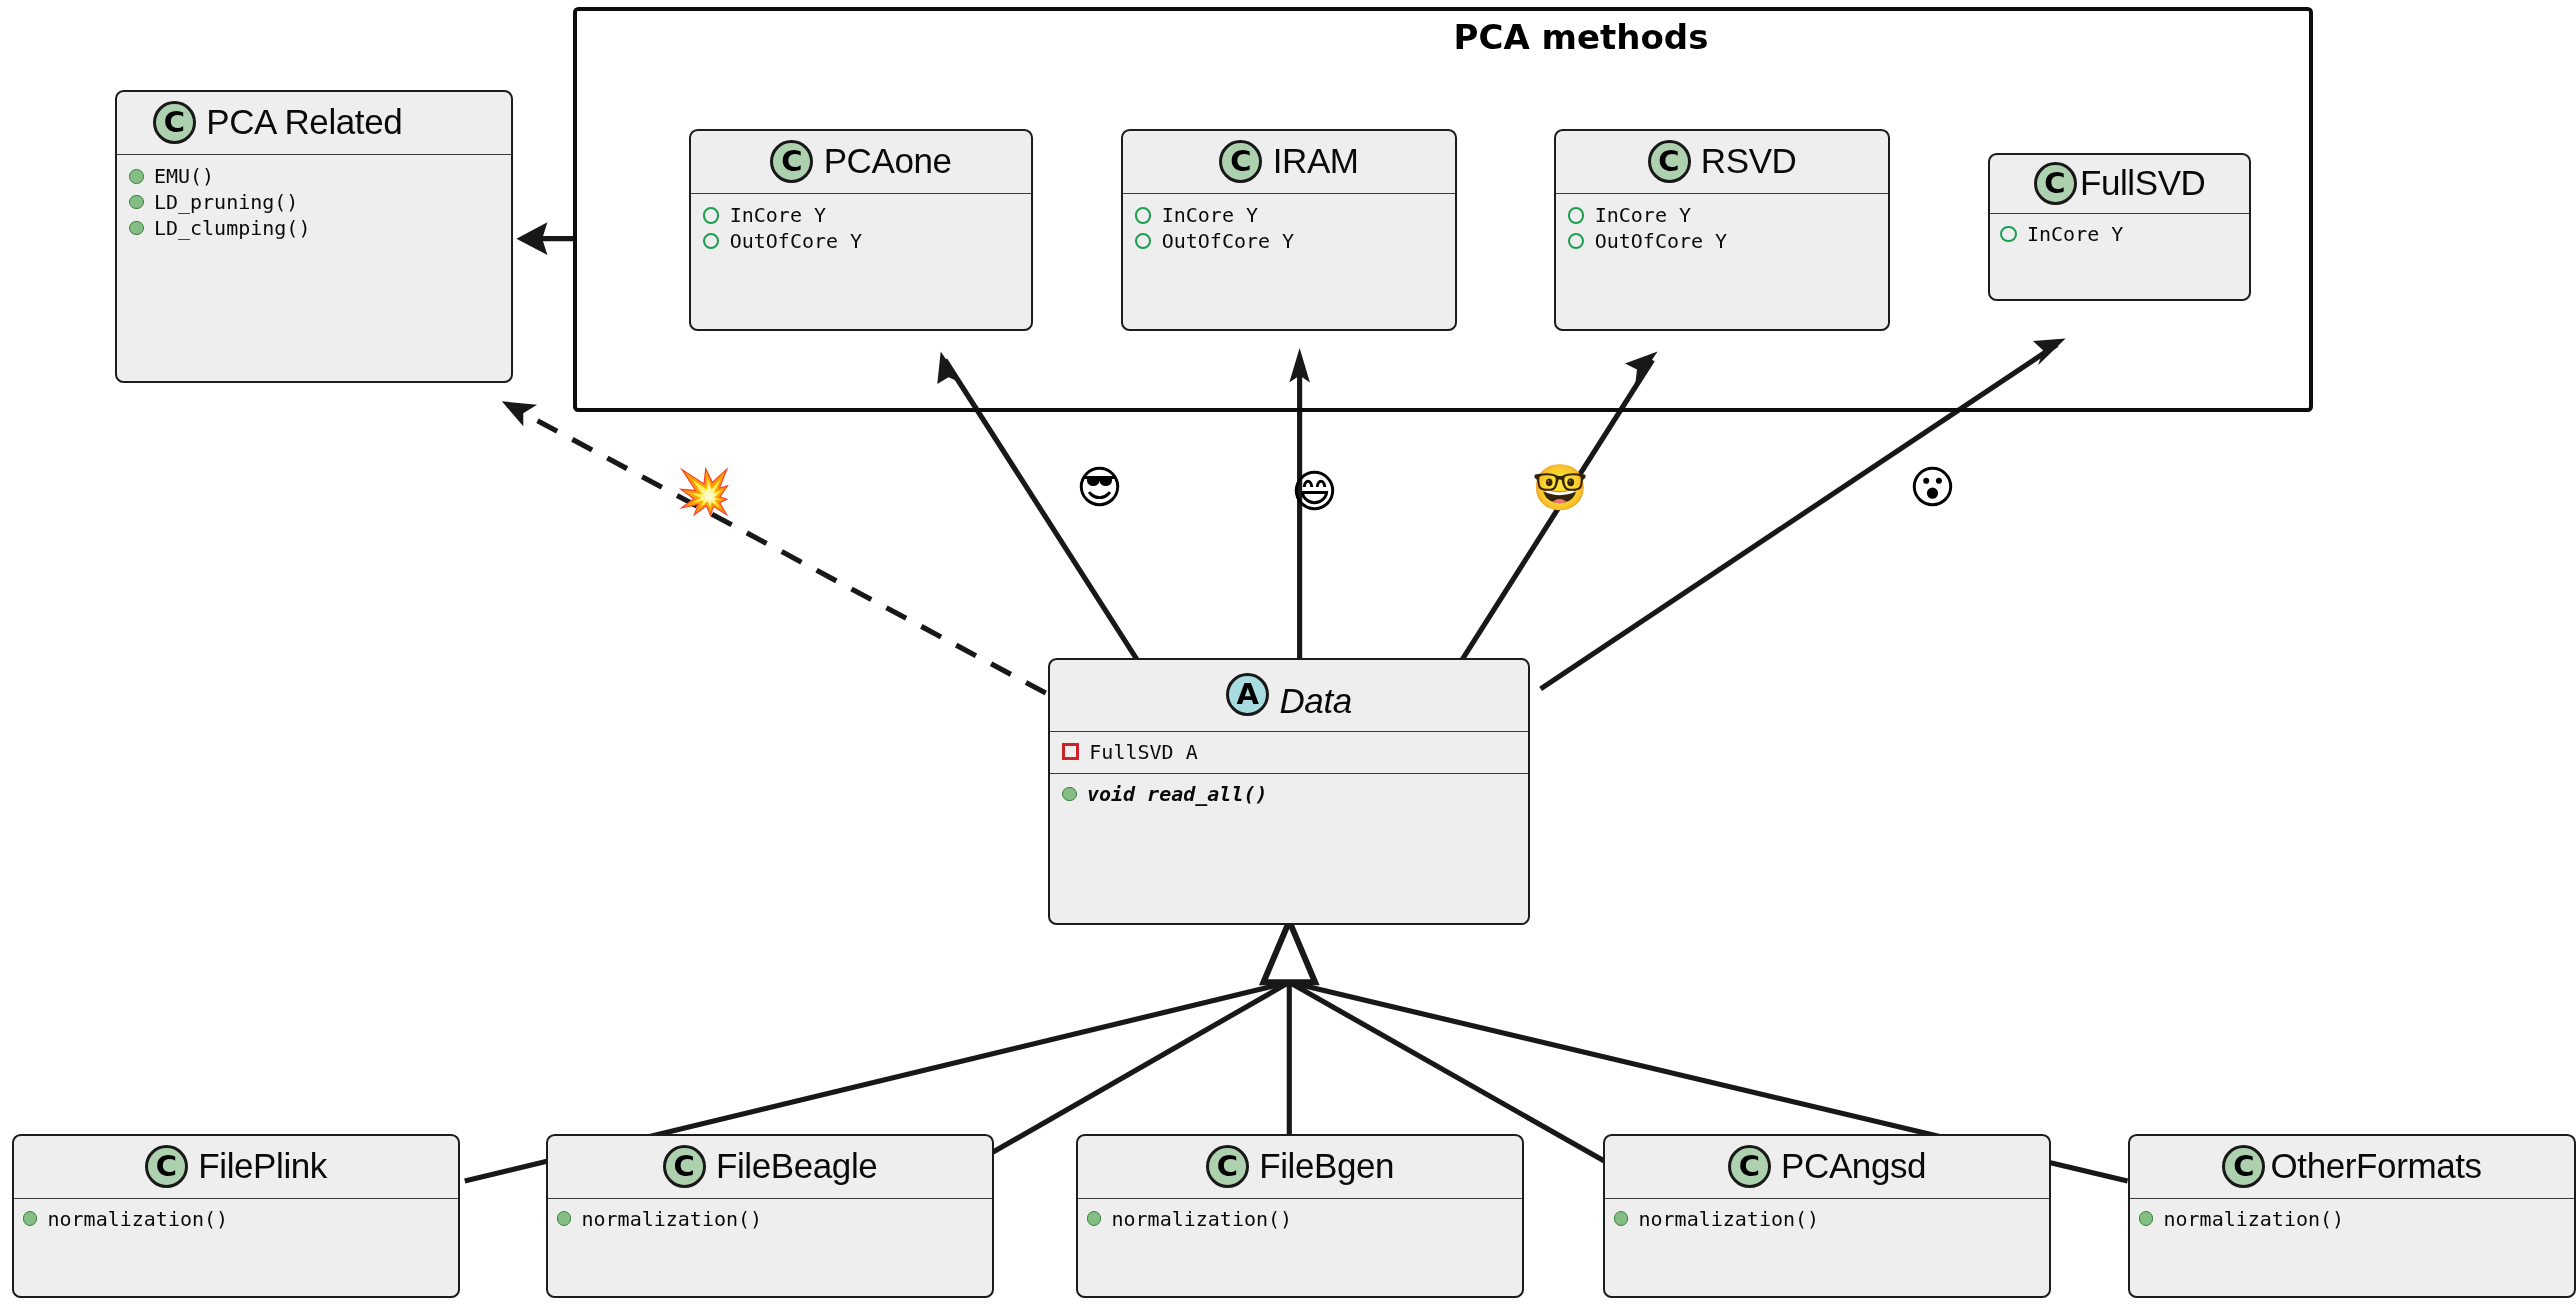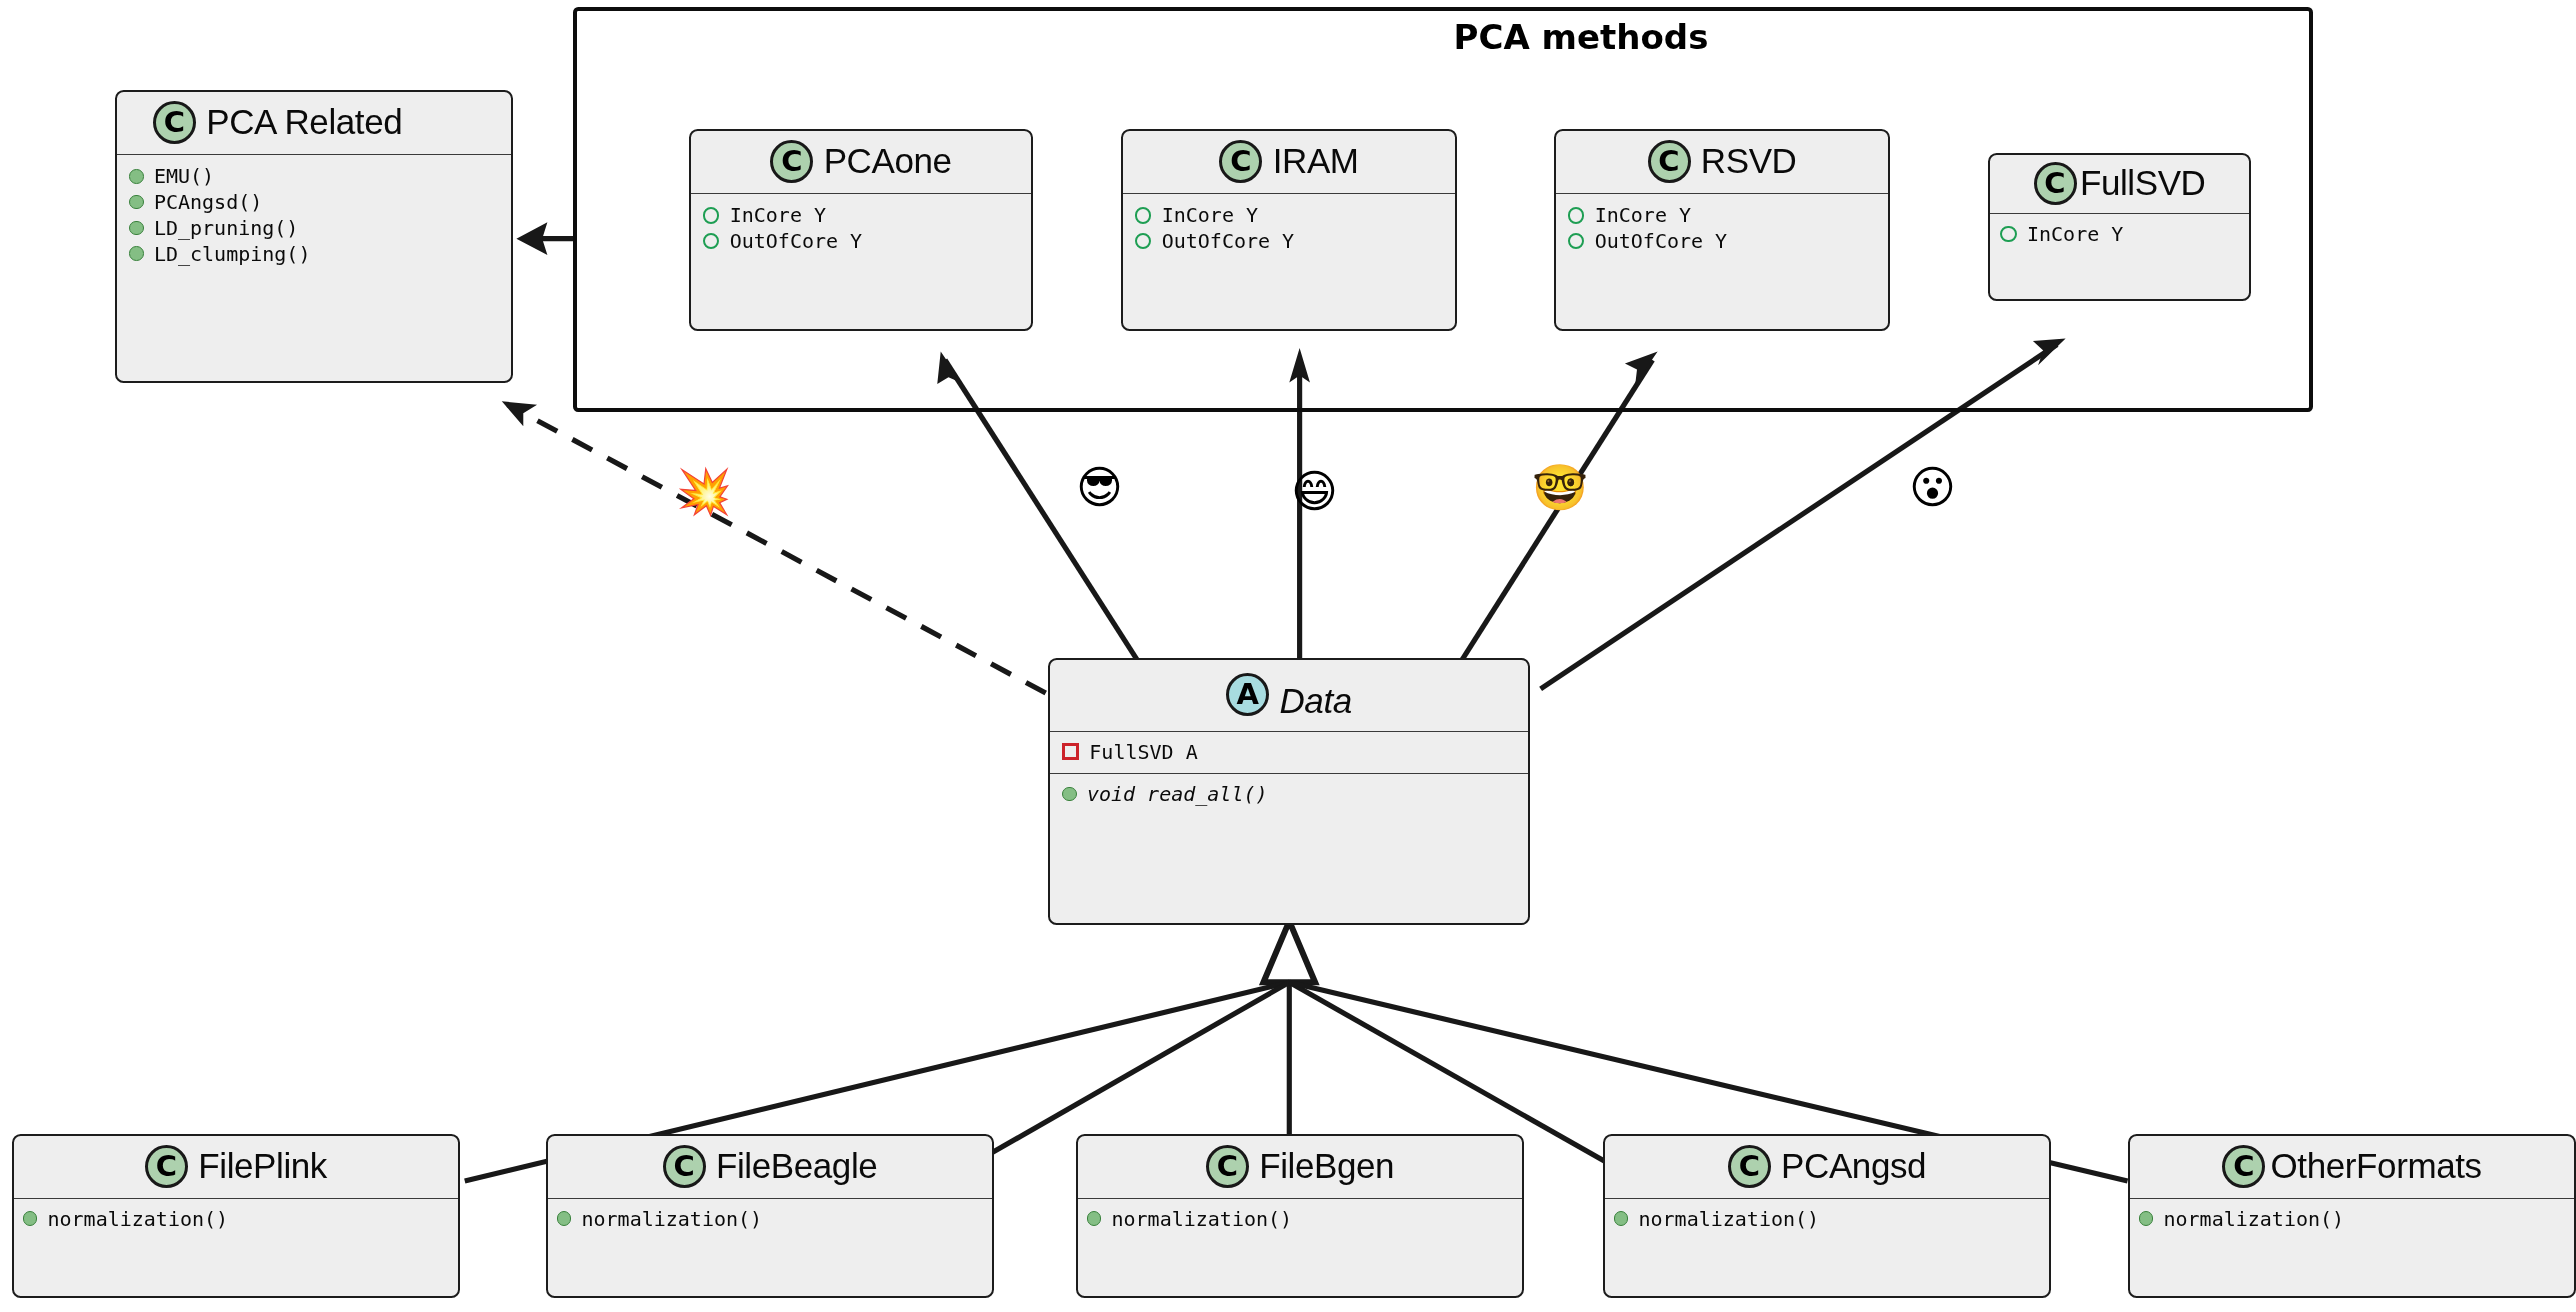--- a/index.html
+++ b/index.html
@@ -227,24 +227,20 @@
       <span class="uml-title">PCA Related</span>
     </div>
     <div class="uml-divider"></div>
     <div class="uml-section">
       <div class="member">
         <span class="bullet method"></span>
         <span>EMU()</span>
       </div>
       <div class="member">
         <span class="bullet method"></span>
-        <span>PCAngsd()</span>
-      </div>
-      <div class="member">
-        <span class="bullet method"></span>
         <span>LD_pruning()</span>
       </div>
       <div class="member">
         <span class="bullet method"></span>
         <span>LD_clumping()</span>
       </div>
     </div>
   </div>
 
   <div class="uml-box" style="left:689px; top:129px; width:344px; height:202px;">
@@ -321,21 +317,21 @@
       <span class="uml-title abstract">Data</span>
     </div>
     <div class="uml-divider"></div>
     <div class="uml-section" style="padding:6.9px 12px 8.6px 12px;">
       <div class="member">
         <span class="bullet field"></span>
         <span>FullSVD A</span>
       </div>
     </div>
     <div class="uml-divider"></div>
-    <div class="uml-section" style="padding:6.9px 12px 8.6px 12px;">
+    <div class="uml-section" style="padding:6.9px 12px 8.6px 12px;font-weight:bold;">
       <div class="member italic">
         <span class="bullet method"></span>
         <span>void read_all()</span>
       </div>
     </div>
   </div>
 
   <div class="uml-box" style="left:12px; top:1134px; width:448px; height:164px;">
     <div class="uml-header">
       <span class="stereo klass">C</span>

